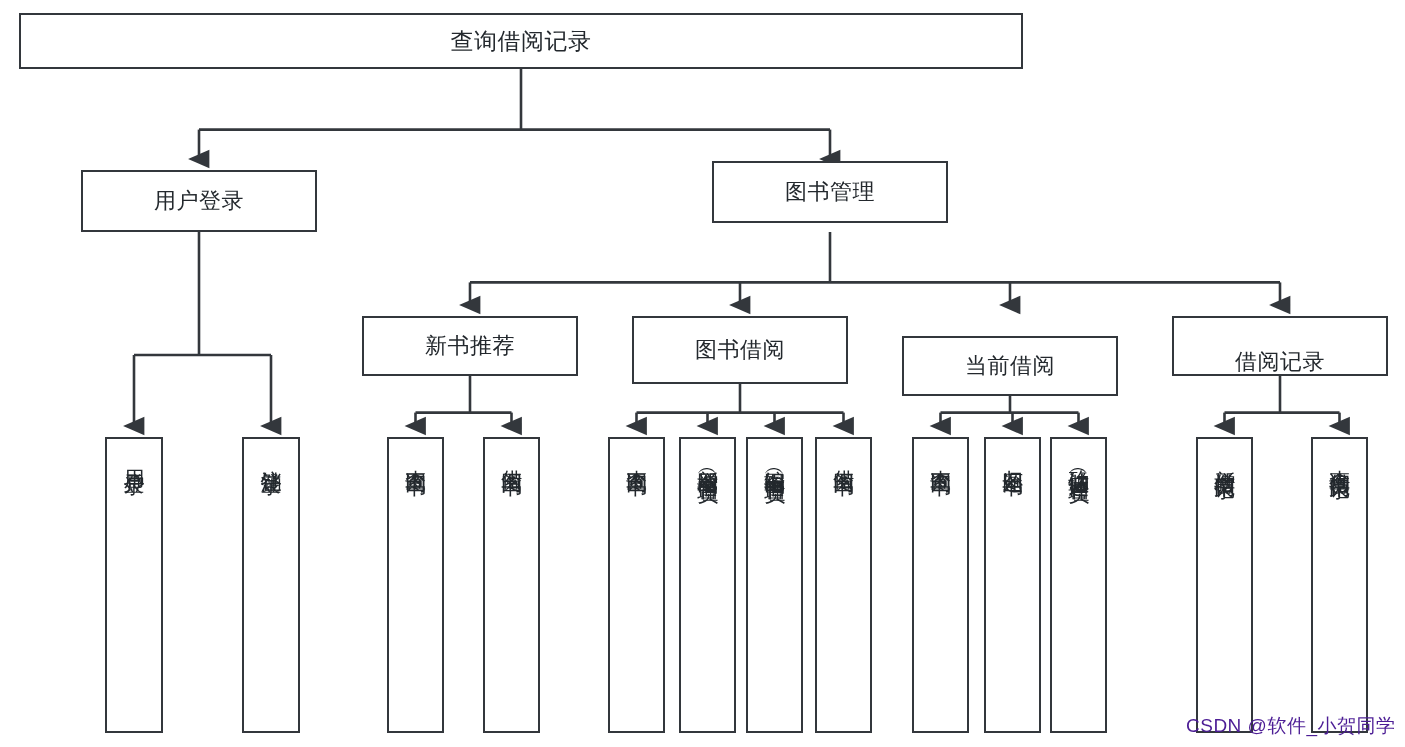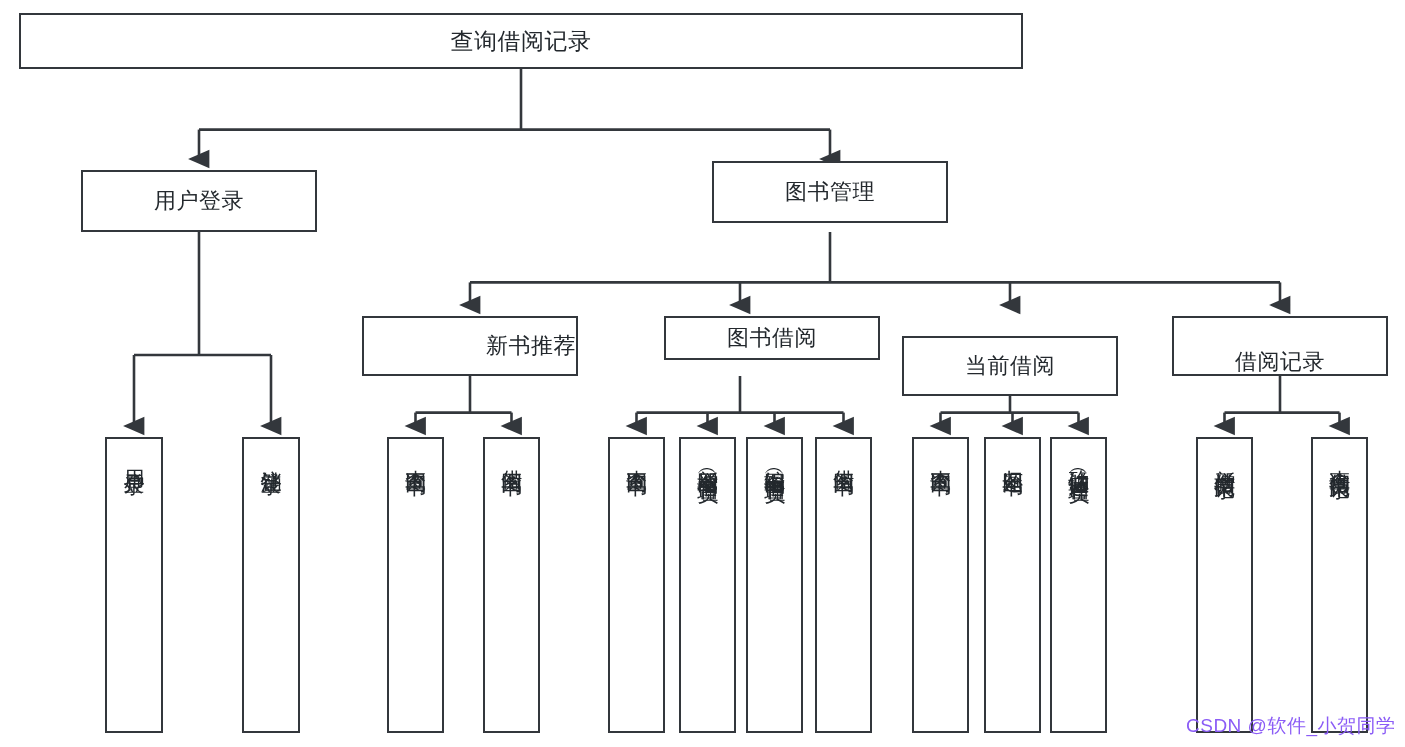--- a/index.html
+++ b/index.html
@@ -65,21 +65,21 @@
     line-height: 1.16;
     letter-spacing: 2px;
     white-space: nowrap;
     max-height: 272px;
   }
   #watermark {
     position: absolute;
     left: 1186px;
     top: 713px;
     font-size: 19px;
-    color: #8b5cf6;
+    color: #4c1d95;
     white-space: nowrap;
     letter-spacing: 0.5px;
     z-index: 5;
     font-family: "Liberation Sans", "DejaVu Sans", sans-serif;
   }
 </style>
 </head>
 <body>
 
 <div id="diagram-root">
@@ -130,24 +130,24 @@
   <div id="nodes-layer">
       <div class="node horiz root" style="left: 19px; top: 13px; width: 1004px; height: 56px;">
         <span class="node-label">查询借阅记录</span>
       </div>
       <div class="node horiz" style="left: 81px; top: 170px; width: 236px; height: 62px;">
         <span class="node-label">用户登录</span>
       </div>
       <div class="node horiz" style="left: 712px; top: 161px; width: 236px; height: 62px;">
         <span class="node-label">图书管理</span>
       </div>
-      <div class="node horiz" style="left: 362px; top: 316px; width: 216px; height: 60px; justify-content: flex-end;">
+      <div class="node horiz" style="left: 362px; top: 316px; width: 216px; height: 60px;">
         <span class="node-label">新书推荐</span>
       </div>
-      <div class="node horiz" style="left: 632px; top: 316px; width: 216px; height: 44px; margin-left: 32px;">
+      <div class="node horiz" style="left: 632px; top: 316px; width: 216px; height: 68px;">
         <span class="node-label">图书借阅</span>
       </div>
       <div class="node horiz" style="left: 902px; top: 316px; width: 216px; height: 60px; margin-top: 20px;">
         <span class="node-label">当前借阅</span>
       </div>
       <div class="node horiz" style="left: 1172px; top: 316px; width: 216px; height: 60px; align-items: flex-end;">
         <span class="node-label">借阅记录</span>
       </div>
       <div class="node vert" style="left: 105px; top: 437px; width: 58px; height: 296px;">
         <span class="node-label">用户登录</span>

